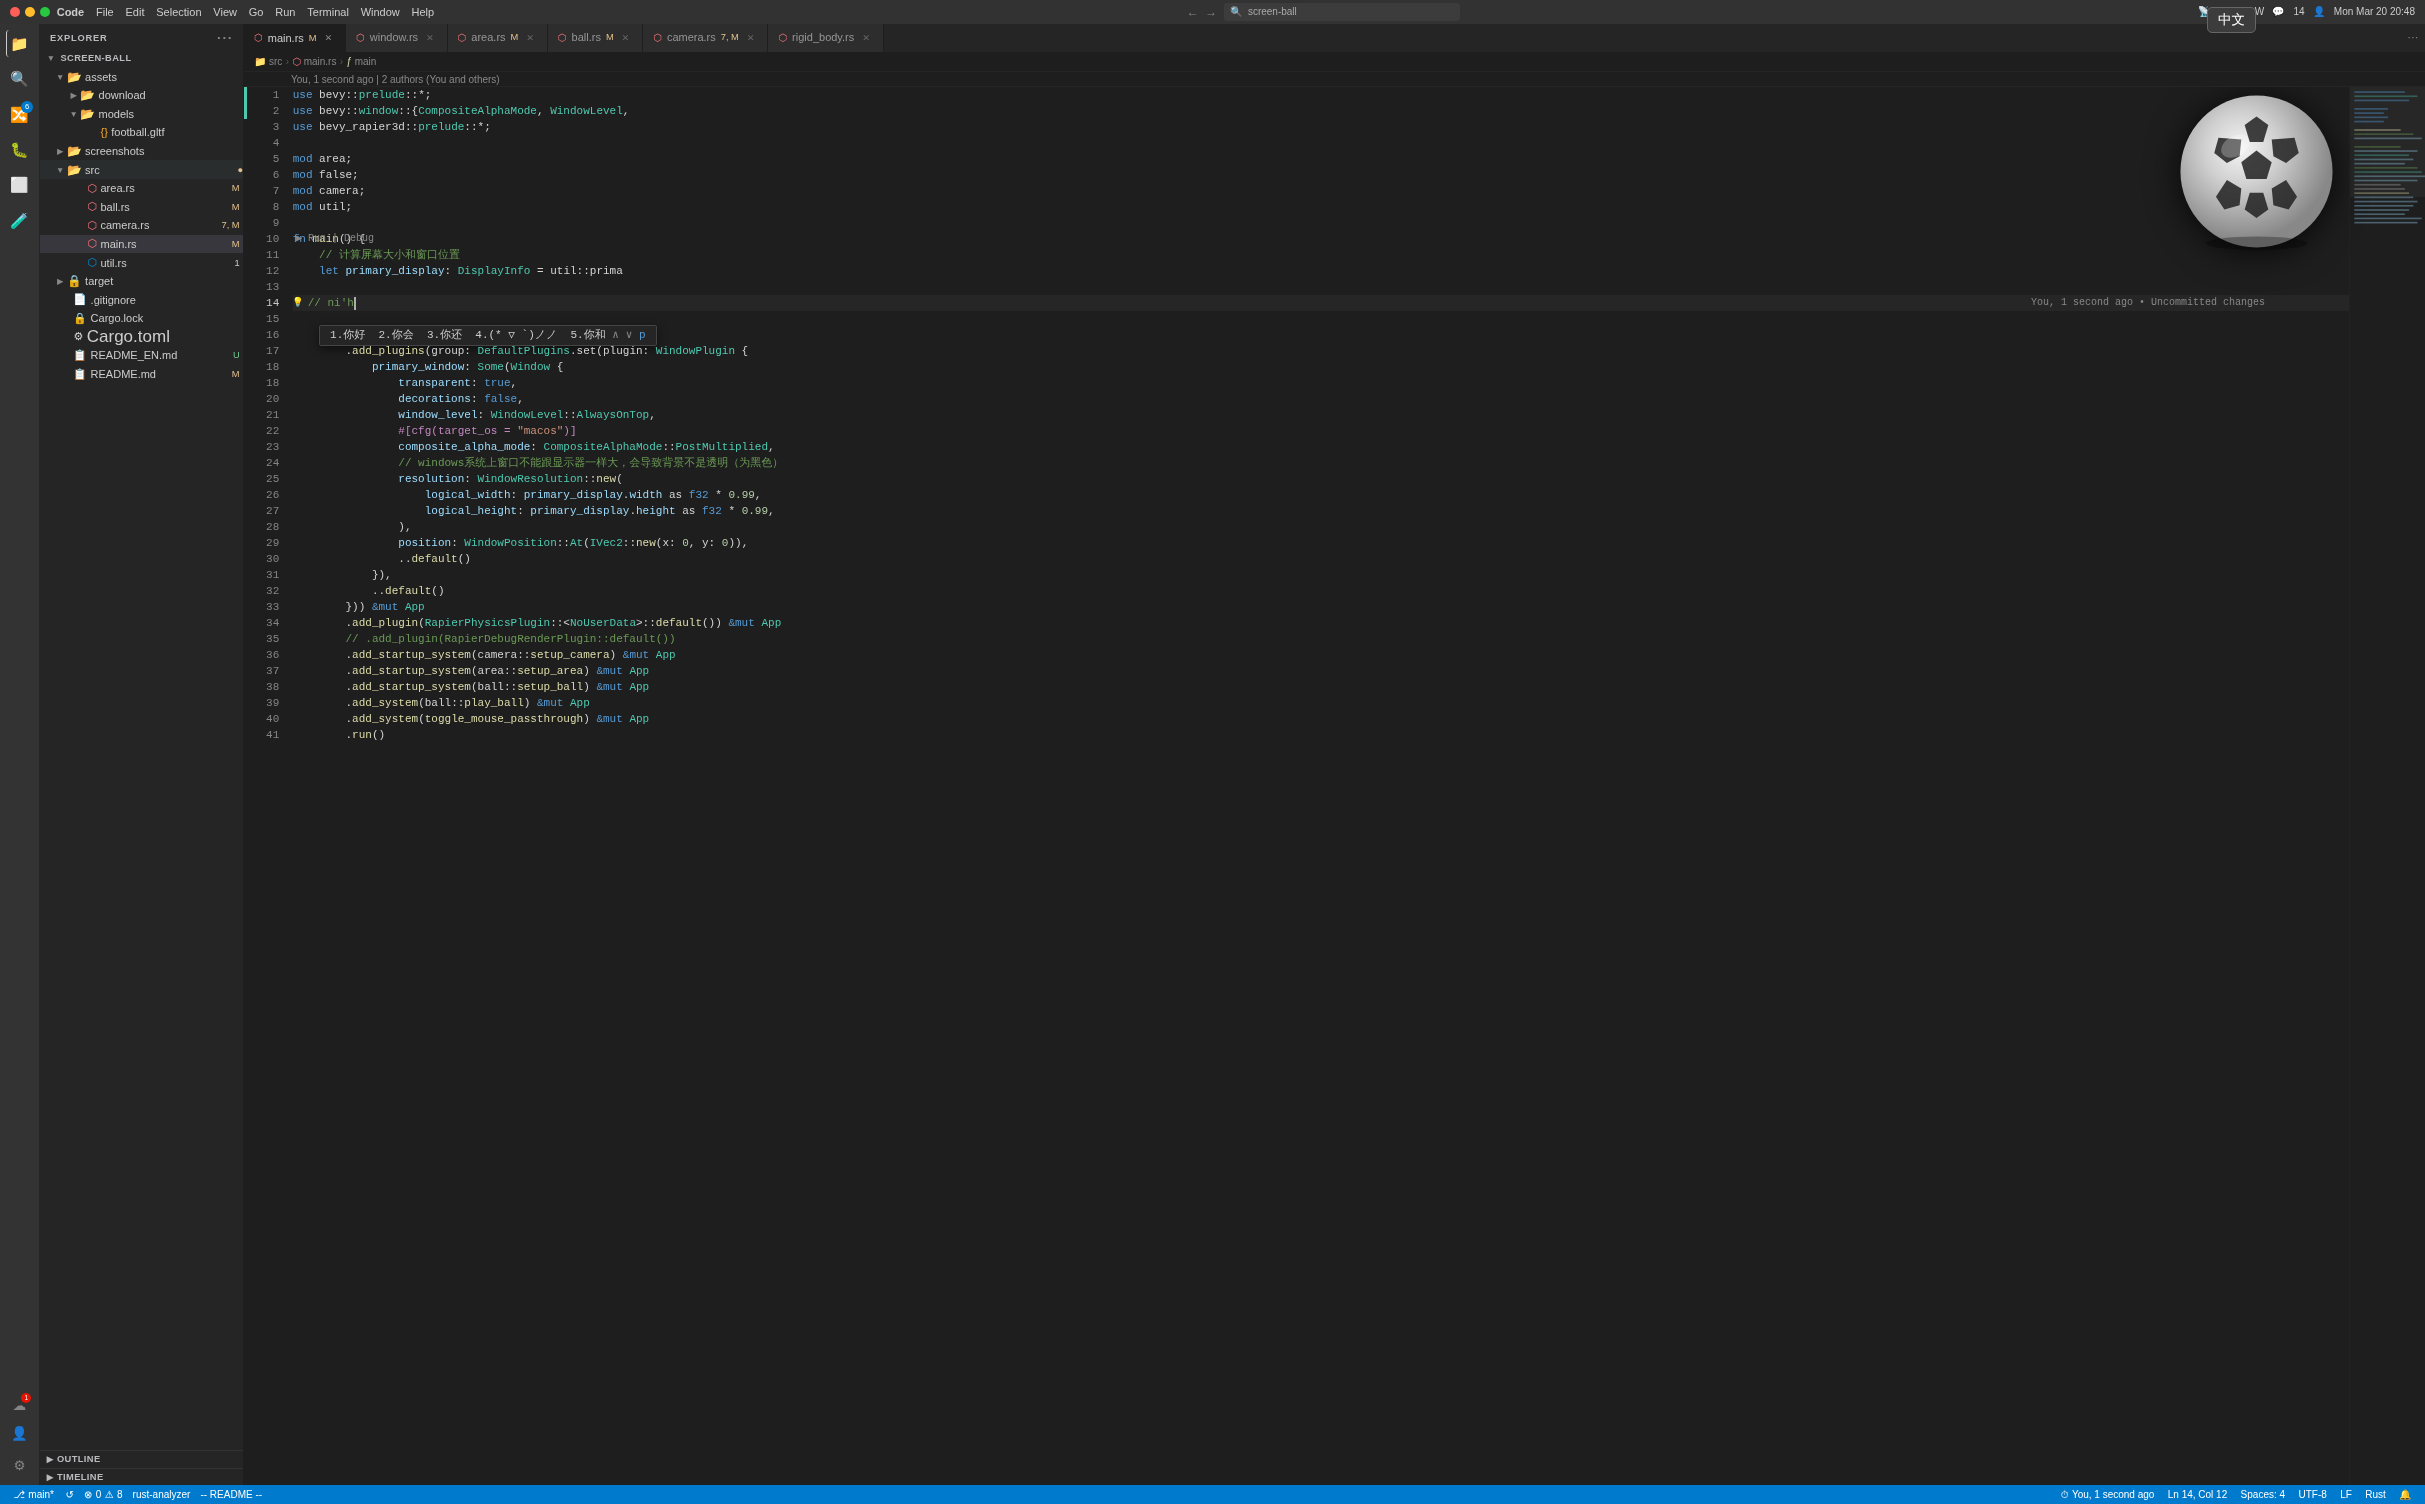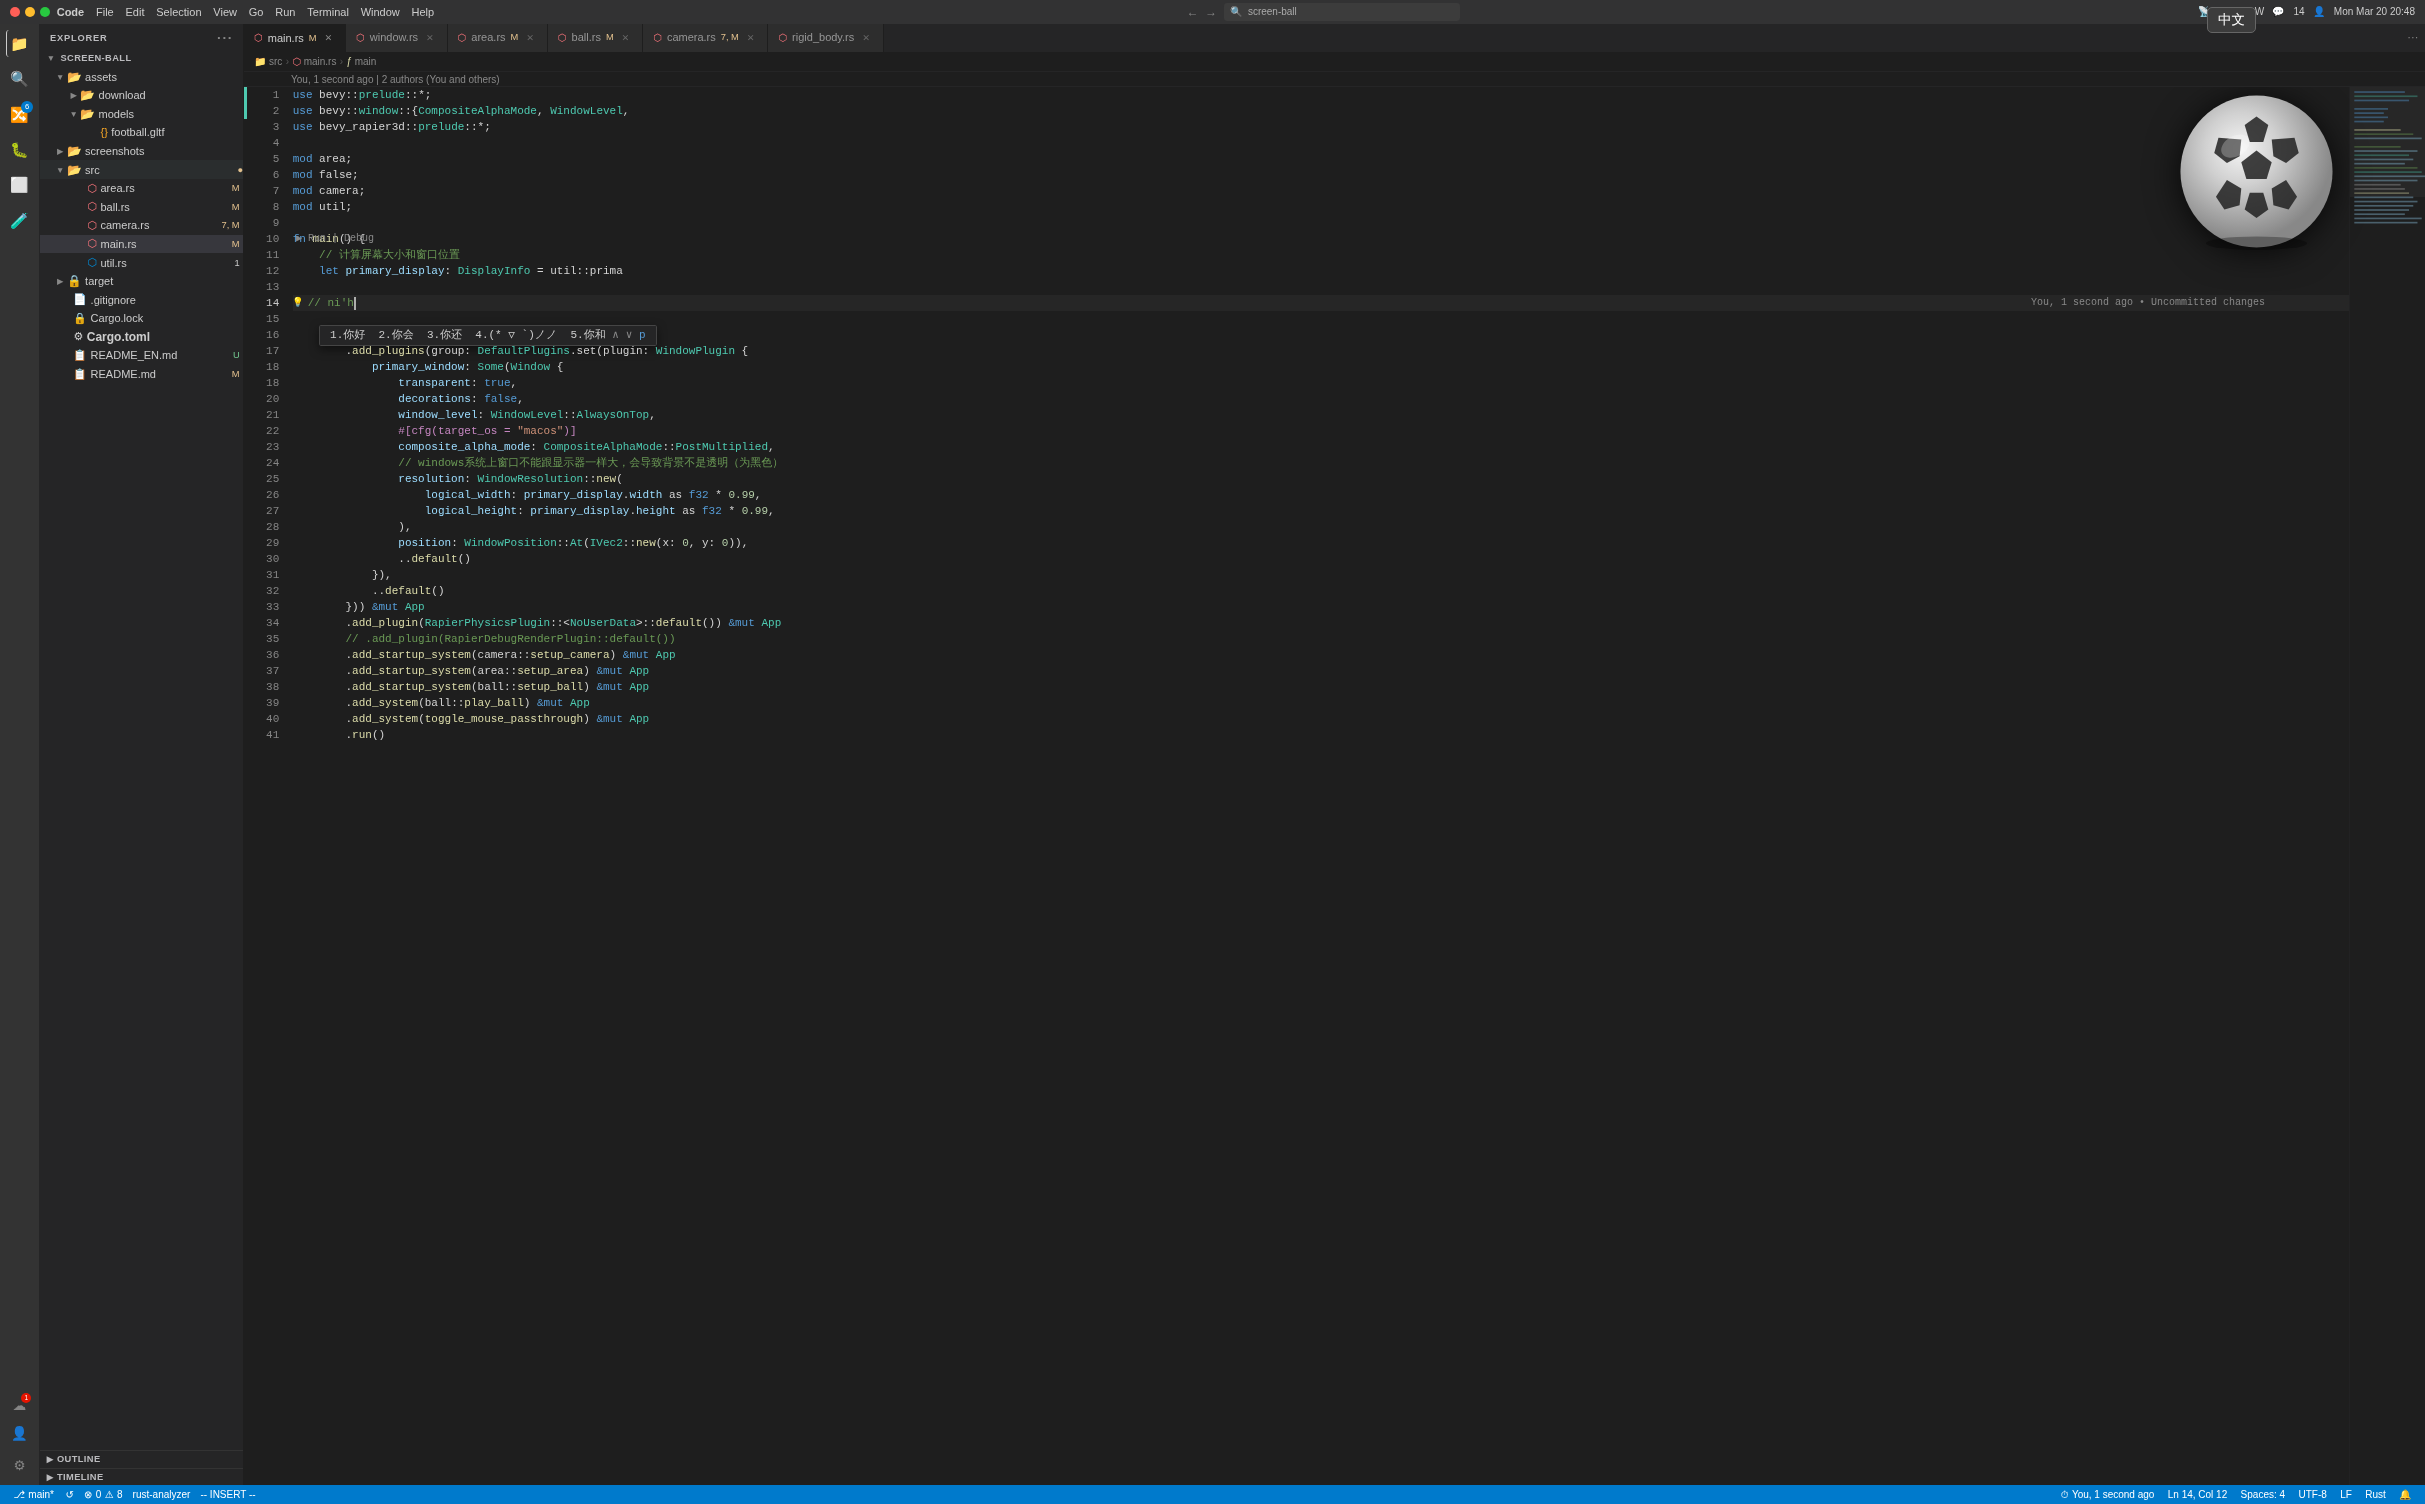--- a/index.html
+++ b/index.html
@@ -174,21 +174,21 @@
 
       <div style="display:flex;align-items:center;padding:0.8px 0;height:18.6px;cursor:pointer;padding-left:20px;">
         <span style="width:13.5px;"></span>
         <span style="font-size:11px;margin-right:3.4px;">🔒</span>
         <span style="color:#cccccc;font-size:11px;">Cargo.lock</span>
       </div>
 
       <div style="display:flex;align-items:center;padding:0.8px 0;height:18.6px;cursor:pointer;padding-left:20px;">
         <span style="width:13.5px;"></span>
         <span style="font-size:11px;margin-right:3.4px;">⚙</span>
-        <span style="color:#cccccc;font-size:12px;font-weight:bold;">Cargo.toml</span>
+        <span style="color:#cccccc;font-size:17px;">Cargo.toml</span>
       </div>
 
       <div style="display:flex;align-items:center;padding:0.8px 0;height:18.6px;cursor:pointer;padding-left:20px;">
         <span style="width:13.5px;"></span>
         <span style="font-size:11px;margin-right:3.4px;color:#42a5f5;">📋</span>
         <span style="color:#cccccc;font-size:11px;flex:1;">README_EN.md</span>
         <span style="color:#73c991;font-size:9.3px;margin-right:3.4px;">U</span>
       </div>
 
       <div style="display:flex;align-items:center;padding:0.8px 0;height:18.6px;cursor:pointer;padding-left:20px;">
@@ -594,21 +594,21 @@
     <div style="display:flex;align-items:center;gap:3.4px;padding:0 5px;height:18.6px;cursor:pointer;">
       <span>⊗</span>
       <span>0</span>
       <span>⚠</span>
       <span>8</span>
     </div>
     <div style="display:flex;align-items:center;gap:3.4px;padding:0 5px;height:18.6px;cursor:pointer;">
       <span>rust-analyzer</span>
     </div>
     <div style="display:flex;align-items:center;gap:3.4px;padding:0 5px;height:18.6px;">
-      <span>-- INSERT --</span>
+      <span>-- README --</span>
     </div>
   </div>
   <div style="flex:1;"></div>
   <div style="display:flex;align-items:center;gap:0;">
     <div style="display:flex;align-items:center;gap:3.4px;padding:0 6.7px;height:18.6px;cursor:pointer;">
       <span>⏱</span>
       <span>You, 1 second ago</span>
     </div>
     <div style="display:flex;align-items:center;gap:3.4px;padding:0 6.7px;height:18.6px;cursor:pointer;">
       <span>Ln 14, Col 12</span>

